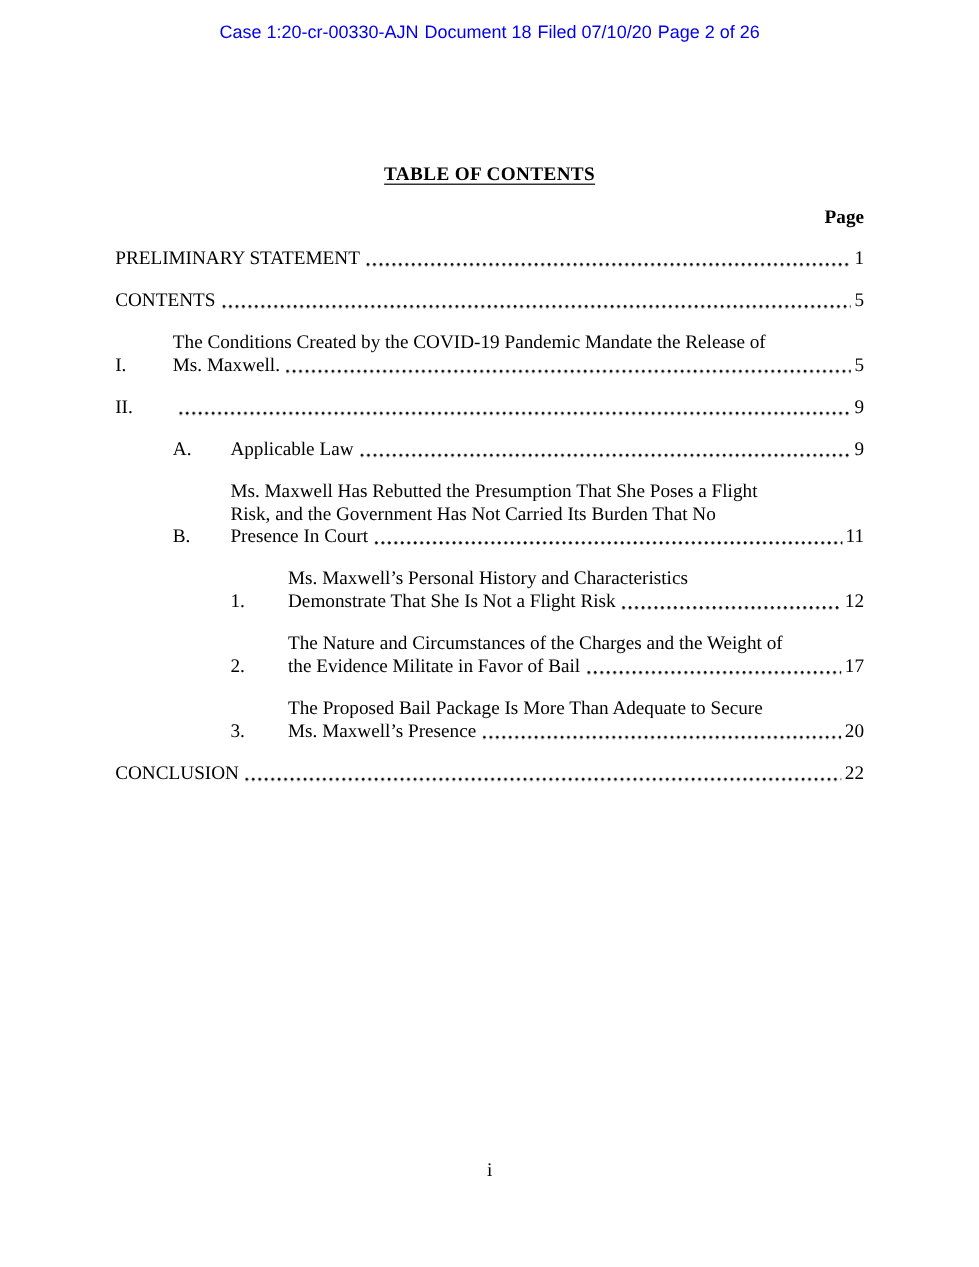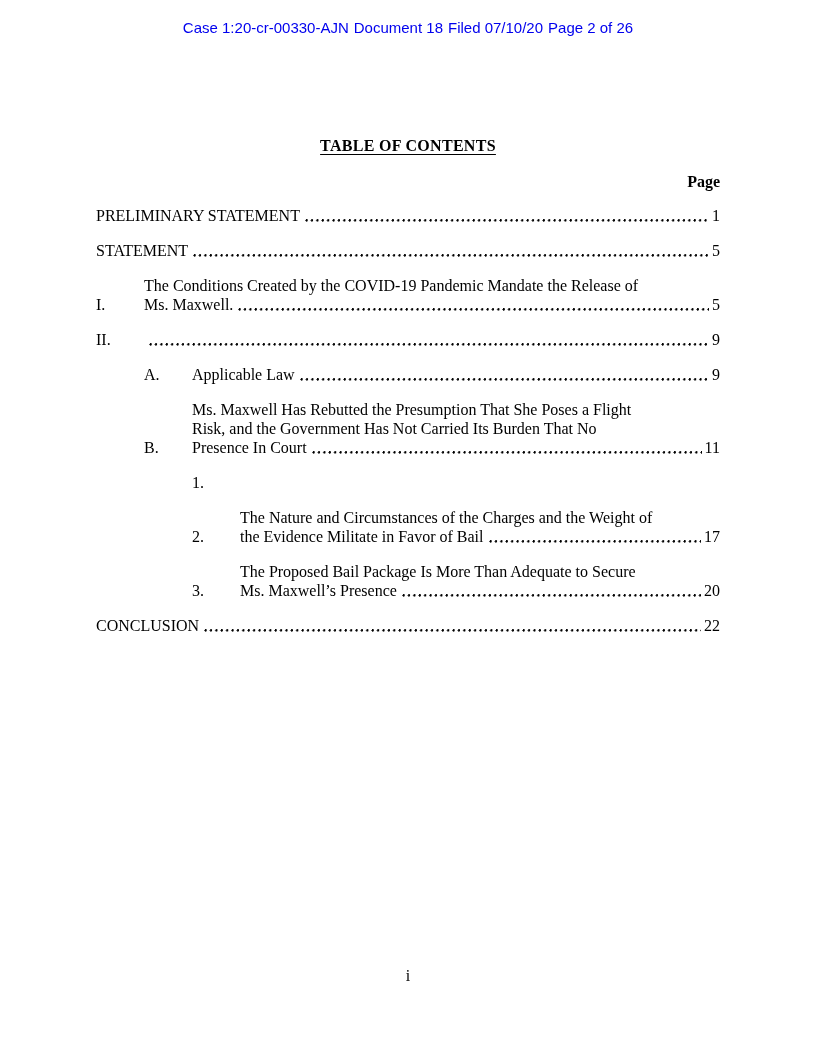--- a/index.html
+++ b/index.html
@@ -109,21 +109,21 @@
           <span class="txt">PRELIMINARY STATEMENT</span>
           <span class="leader"></span>
           <span class="pg">1</span>
         </div>
       </div>
     </div>
 
     <div class="entry lvl0">
       <div class="body">
         <div class="last">
-          <span class="txt">STATEMENT</span>
+          <span class="txt">CONTENTS</span>
           <span class="leader"></span>
           <span class="pg">5</span>
         </div>
       </div>
     </div>
 
     <div class="entry lvl1">
       <span class="lbl">I.</span>
       <div class="body">
         <div class="line">The Conditions Created by the COVID-19 Pandemic Mandate the Release of</div>
@@ -164,20 +164,28 @@
         <div class="last">
           <span class="txt">Presence In Court</span>
           <span class="leader"></span>
           <span class="pg">11</span>
         </div>
       </div>
     </div>
 
     <div class="entry lvl3">
       <span class="lbl">1.</span>
+      <div class="body">
+        <div class="line">Ms. Maxwell’s Personal History and Characteristics</div>
+        <div class="last">
+          <span class="txt">Demonstrate That She Is Not a Flight Risk</span>
+          <span class="leader"></span>
+          <span class="pg">12</span>
+        </div>
+      </div>
     </div>
 
     <div class="entry lvl3">
       <span class="lbl">2.</span>
       <div class="body">
         <div class="line">The Nature and Circumstances of the Charges and the Weight of</div>
         <div class="last">
           <span class="txt">the Evidence Militate in Favor of Bail</span>
           <span class="leader"></span>
           <span class="pg">17</span>

